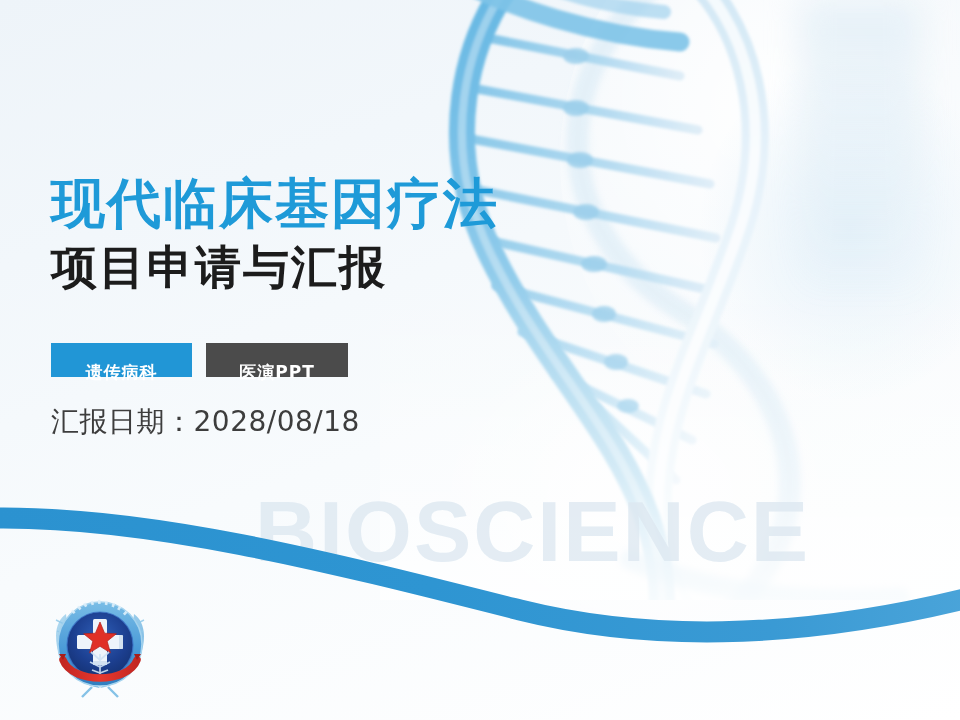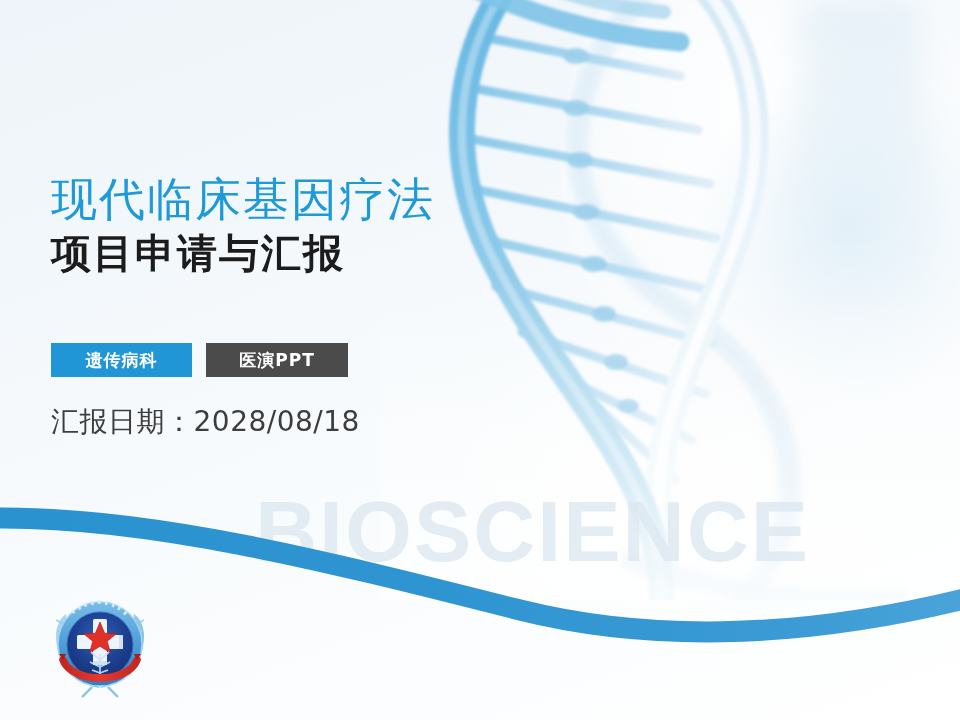--- a/index.html
+++ b/index.html
@@ -35,33 +35,33 @@
     color:#dde8f1;opacity:.78;white-space:nowrap;
     font-family:"Liberation Sans","DejaVu Sans",sans-serif;
   }
 
   
   #wave{position:absolute;left:0;top:470px;width:960px;height:250px;}
 
   
   .titles{position:absolute;left:51px;top:172px;}
   .t-line1{
-    font-size:46px;font-weight:normal;color:#1e9ad8;
+    font-size:54px;font-weight:bold;color:#1e9ad8;
     letter-spacing:2px;line-height:1.18;
     font-family:"DejaVu Sans","Liberation Sans",sans-serif;
   }
   .t-line2{
-    font-size:40px;font-weight:bold;color:#1c1c1c;
+    font-size:46px;font-weight:bold;color:#1c1c1c;
     letter-spacing:2px;line-height:1.18;margin-top:4px;
     font-family:"DejaVu Sans","Liberation Sans",sans-serif;
   }
 
   .badges{position:absolute;left:51px;top:343px;display:flex;gap:14px;}
   .badge{
-    height:34px;line-height:34px;padding:0 22px;
+    height:34px;line-height:34px;padding:12px 22px;
     font-size:17px;font-weight:bold;color:#ffffff;letter-spacing:1px;
     font-family:"DejaVu Sans","Liberation Sans",sans-serif;
     box-sizing:border-box;text-align:center;
   }
   .badge-primary{background:#2196d6;min-width:141px;}
   .badge-secondary{background:#4b4b4b;min-width:142px;}
 
   .date{
     position:absolute;left:51px;top:403px;
     font-size:28px;color:#3d3d3d;letter-spacing:.5px;

